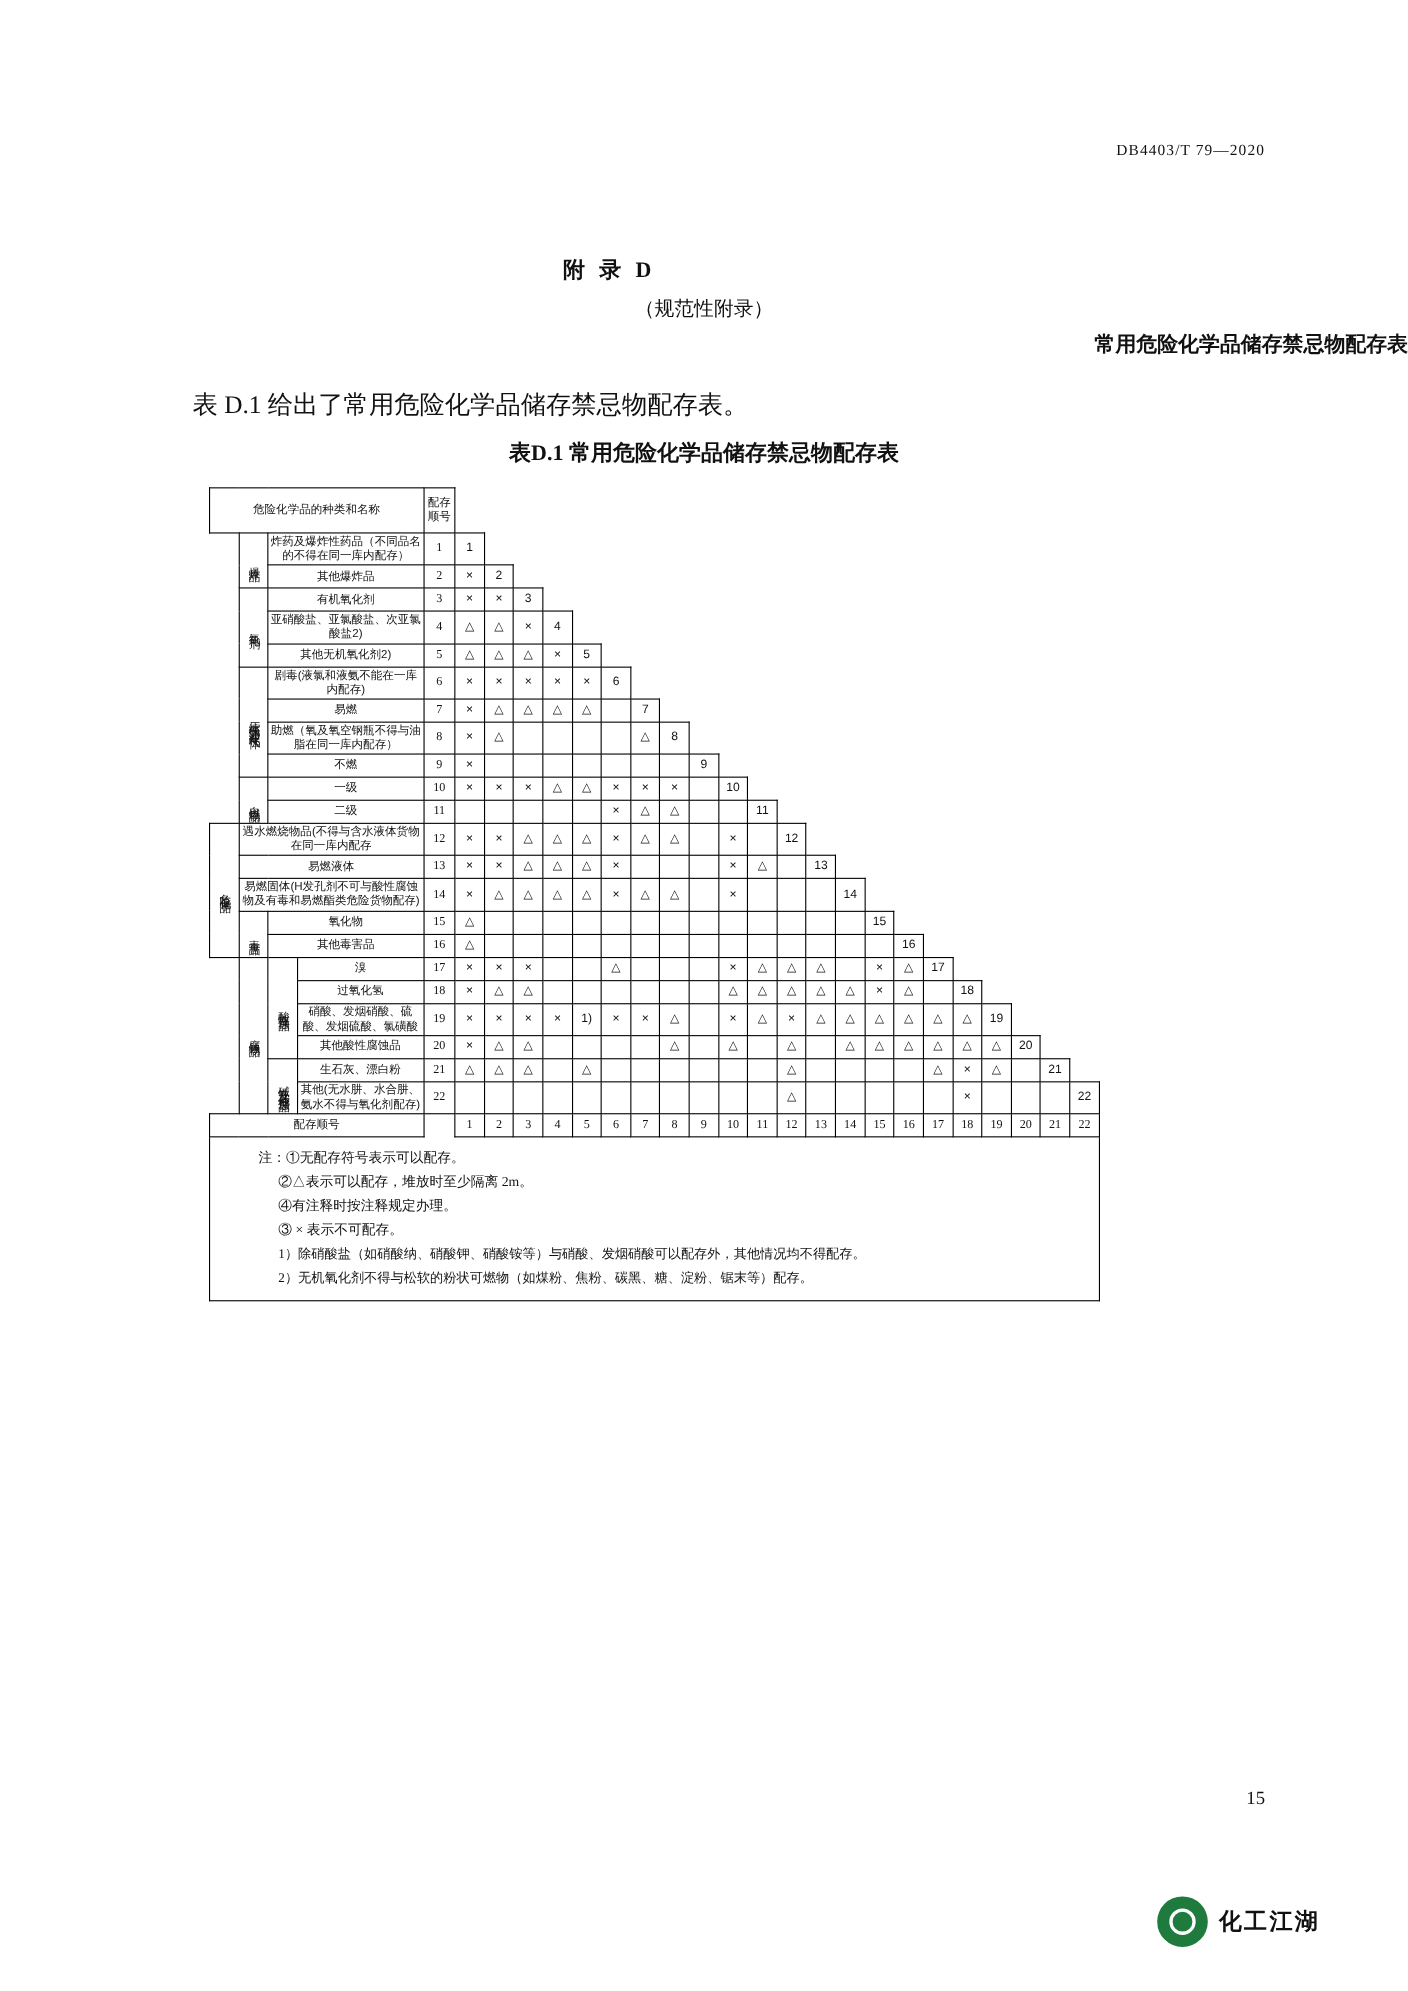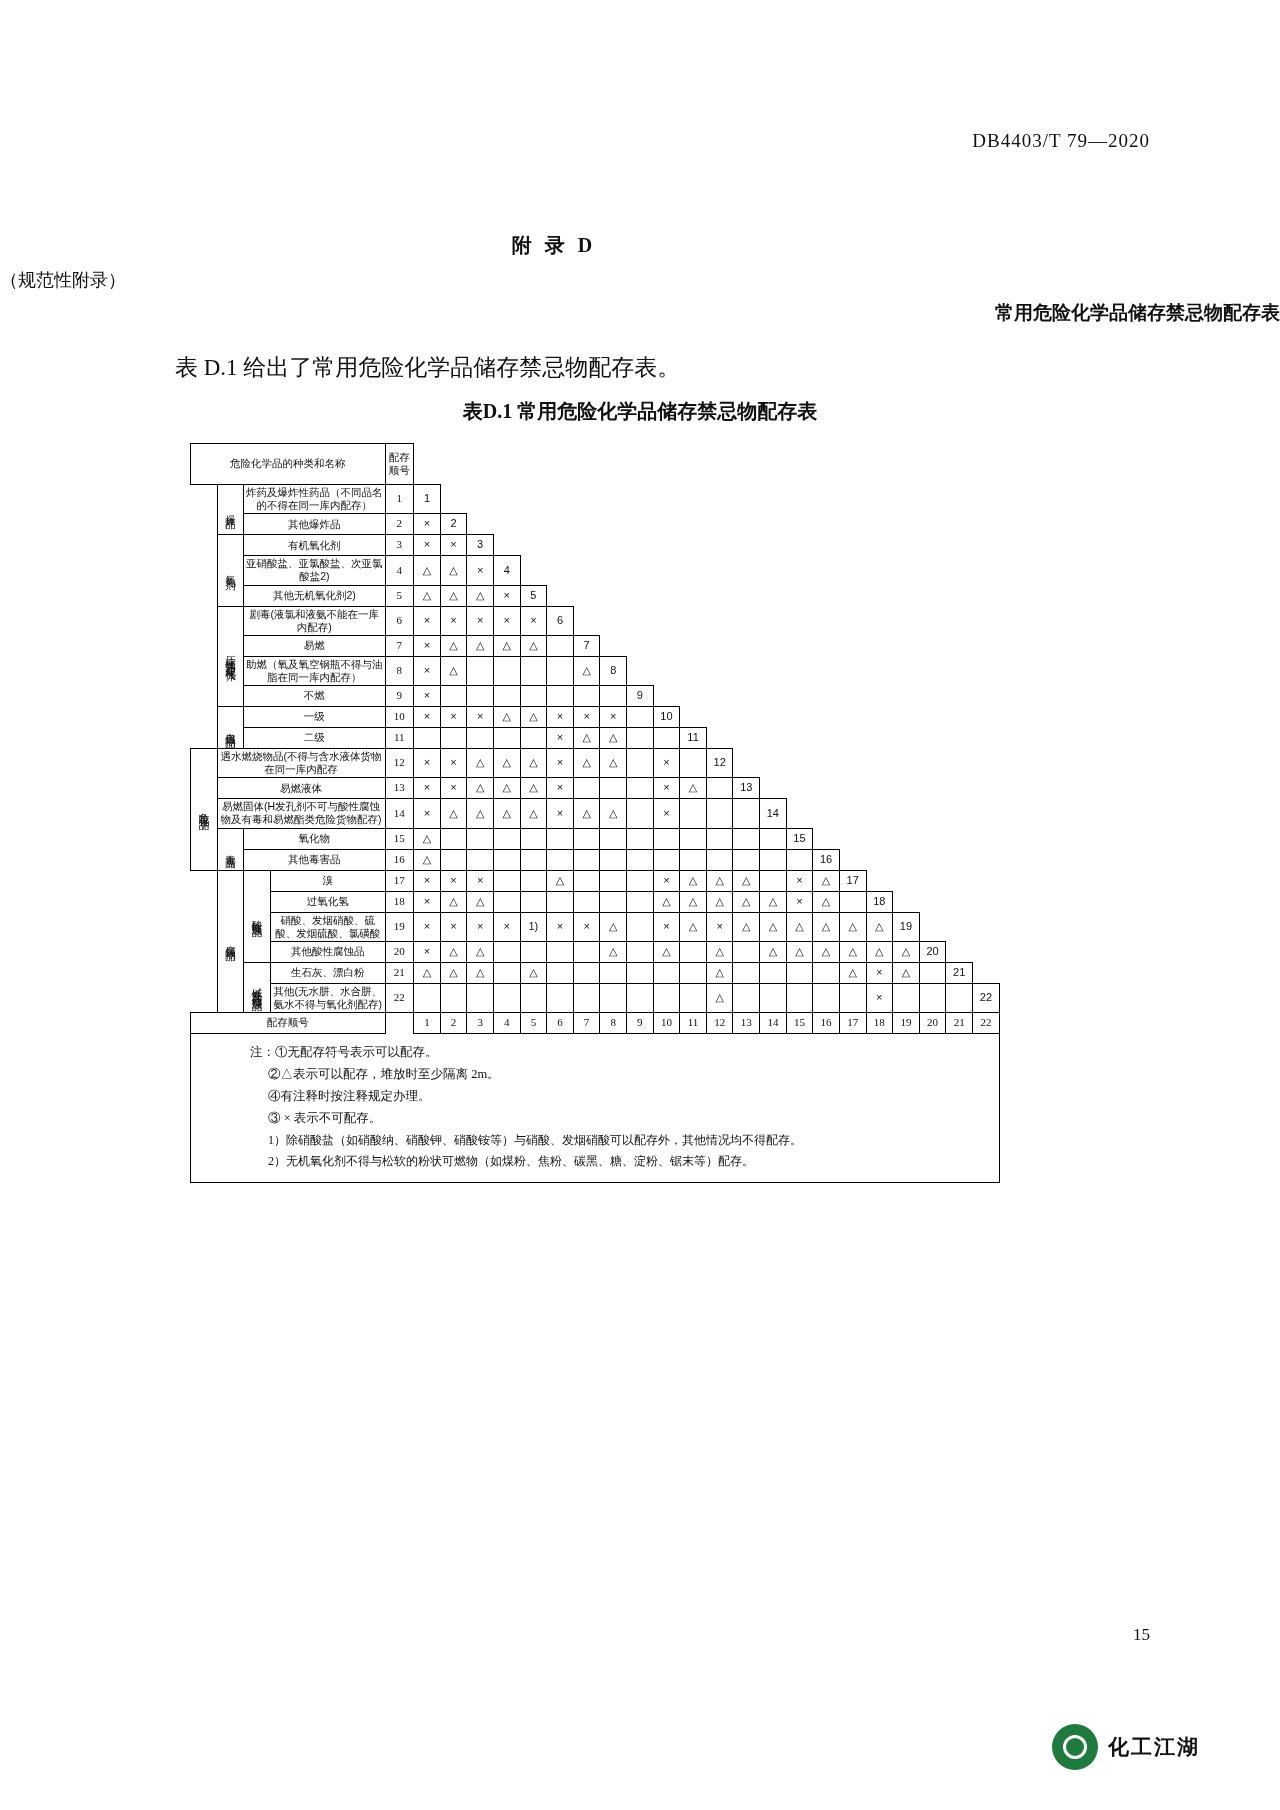--- a/index.html
+++ b/index.html
@@ -17,40 +17,40 @@
   .page {
     position: relative;
     width: 1280px;
     height: 1810px;
     box-sizing: border-box;
   }
   .header-code {
     position: absolute;
     top: 130px;
     right: 130px;
-    font-size: 19px;
+    font-size: 14px;
     letter-spacing: 1px;
     font-family: "Liberation Serif", serif;
   }
   .appendix-title {
     position: absolute;
     top: 232px;
     left: 0;
     width: 1108px;
     text-align: center;
     font-size: 20px;
     font-weight: bold;
     letter-spacing: 4px;
   }
   .appendix-sub {
     position: absolute;
     top: 268px;
     left: 0;
     width: 1280px;
-    text-align: left;
+    text-align: center;
     font-size: 18px;
   }
   .appendix-name {
     position: absolute;
     top: 300px;
     left: 0;
     width: 1280px;
     text-align: right;
     font-size: 19px;
     font-weight: bold;
@@ -118,21 +118,21 @@
   }
   .col-head {
     font-size: 10.5px;
     line-height: 1.15;
   }
   .notes {
     border: 1px solid #000;
     border-top: none;
     font-size: 12.5px;
     font-family: "Liberation Serif", serif;
-    padding: 8px 10px 10px 59px;
+    padding: 8px 10px 10px 44px;
     line-height: 1.75;
     width: 810px;
     box-sizing: border-box;
   }
   .notes div {
     white-space: nowrap;
   }
   .notes .sub {
     padding-left: 18px;
   }

